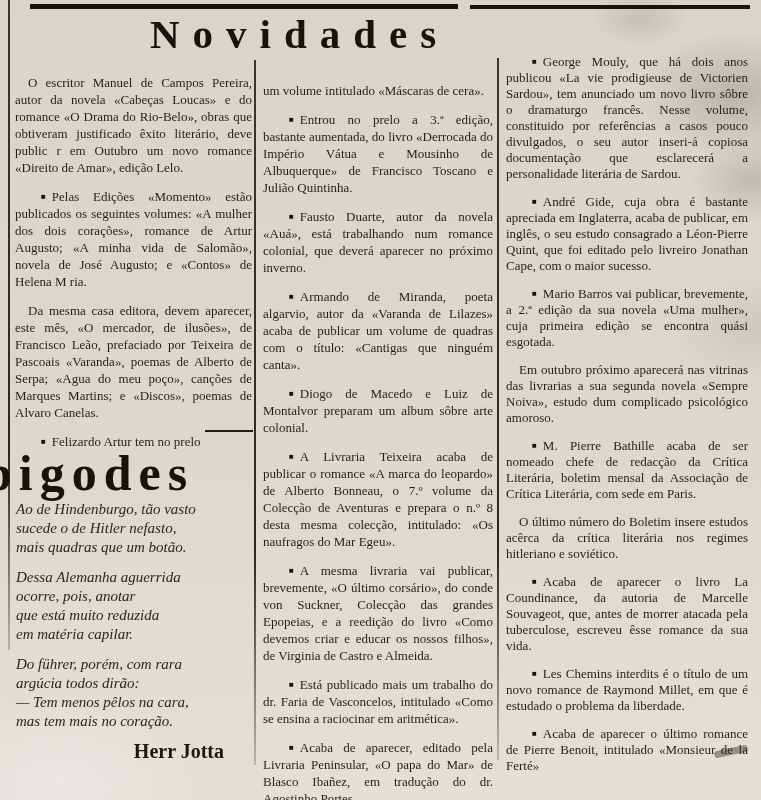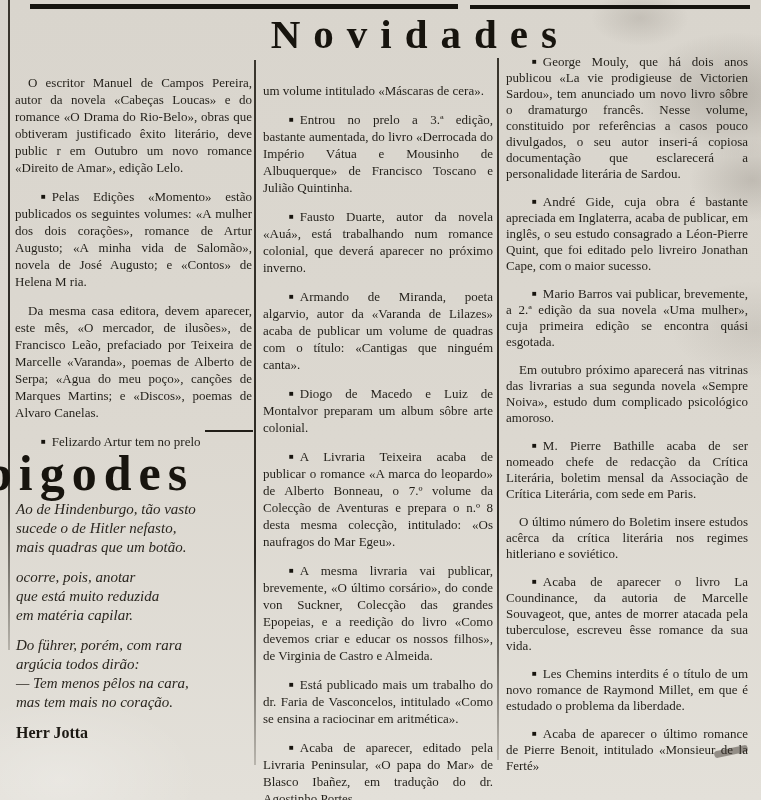--- a/index.html
+++ b/index.html
@@ -9,36 +9,36 @@
         background:
           radial-gradient(140px 90px at 735px 95px, rgba(70,62,52,.22), transparent 70%),
           radial-gradient(90px 60px at 752px 180px, rgba(70,62,52,.18), transparent 70%),
           radial-gradient(120px 70px at 755px 330px, rgba(70,62,52,.10), transparent 70%),
           radial-gradient(70px 40px at 640px 18px, rgba(70,62,52,.14), transparent 70%),
           radial-gradient(200px 120px at 60px 780px, rgba(255,255,255,.25), transparent 70%),
           linear-gradient(180deg,#d9d5cd 0%,#dcd8d0 55%,#e3e0d9 100%);
         color:#26231d;}
   .rule{position:absolute;background:#16140f;}
   .vline{position:absolute;background:linear-gradient(180deg,#3a362e 0%,#2b2822 70%,rgba(60,55,45,.25) 100%);width:2px;}
-  .title{position:absolute;left:150px;top:10px;width:420px;text-align:right;
+  .title{position:absolute;left:150px;top:10px;width:420px;text-align:left;
          font-size:41px;font-weight:bold;letter-spacing:13px;color:#17140e;
          font-family:"Liberation Serif","DejaVu Serif",serif;}
   .col{position:absolute;font-size:13px;line-height:17px;}
   .col1{left:15px;top:62px;width:237px;}
   .col2{left:263px;top:70px;width:230px;}
   .col3{left:506px;top:42px;width:242px;line-height:16px;}
   .para{margin:12px 0 5px;text-align:justify;text-indent:13px;color:#221f19;}
   .para.noindent{text-indent:0;}
   .sq{display:inline-block;font-size:8px;vertical-align:2px;margin-right:6px;color:#17140e;}
   .bigodes{position:absolute;left:-16px;top:444px;font-size:50px;font-weight:bold;
            letter-spacing:7px;color:#17140e;white-space:nowrap;}
   .poem{position:absolute;left:16px;top:500px;width:212px;
         font-style:italic;font-size:15px;line-height:19px;color:#2a261f;}
   .stanza{margin-bottom:11px;}
-  .signature{font-style:normal;font-weight:bold;font-size:16px;
+  .signature{text-align:right;font-style:normal;font-weight:bold;font-size:20px;
              padding-right:4px;color:#1c1913;}
   .endrule{position:absolute;left:205px;top:430px;width:48px;height:2px;background:#211e18;}
   .smudge{position:absolute;left:714px;top:748px;width:34px;height:7px;
           background:rgba(50,45,38,.45);transform:rotate(-12deg);border-radius:3px;}
 </style>
 </head>
 <body>
 
 <div class="page">
 
@@ -48,36 +48,37 @@
   <div class="rule" style="left:470px;top:5px;width:280px;height:4px;"></div>
 
   <div class="title">Novidades</div>
 
   <div class="vline" style="left:254px;top:60px;height:705px;width:1.6px;"></div>
   <div class="vline" style="left:497px;top:58px;height:702px;width:1.6px;"></div>
 
   <div class="col col1">
       <p class="para">O escritor Manuel de Campos Pereira, autor da novela «Cabeças Loucas» e do romance «O Drama do Rio-Belo», obras que obtiveram justificado êxito literário, deve public r em Outubro um novo romance «Direito de Amar», edição Lelo.</p>
       <p class="para"><span class="sq">■</span>Pelas Edições «Momento» estão publicados os seguintes volumes: «A mulher dos dois corações», romance de Artur Augusto; «A minha vida de Salomão», novela de José Augusto; e «Contos» de Helena M ria.</p>
-      <p class="para">Da mesma casa editora, devem aparecer, este mês, «O mercador, de ilusões», de Francisco Leão, prefaciado por Teixeira de Marcelle «Varanda», poemas de Alberto de Serpa; «Agua do meu poço», canções de Marques Martins; e «Discos», poemas de Alvaro Canelas.</p>
+      <p class="para">Da mesma casa editora, devem aparecer, este mês, «O mercador, de ilusões», de Francisco Leão, prefaciado por Teixeira de Pascoais «Varanda», poemas de Alberto de Serpa; «Agua do meu poço», canções de Marques Martins; e «Discos», poemas de Alvaro Canelas.</p>
       <p class="para"><span class="sq">■</span>Felizardo Artur tem no prelo</p>
     </div>
 
   <div class="endrule"></div>
 
   <div class="bigodes">bigodes</div>
 
   <div class="poem">
     <div>
         <div class="stanza">
           <div class="poem-line">Ao de Hindenburgo, tão vasto</div>
           <div class="poem-line">sucede o de Hitler nefasto,</div>
           <div class="poem-line">mais quadras que um botão.</div>
         </div>
         <div class="stanza">
+          <div class="poem-line">Dessa Alemanha aguerrida</div>
           <div class="poem-line">ocorre, pois, anotar</div>
           <div class="poem-line">que está muito reduzida</div>
           <div class="poem-line">em matéria capilar.</div>
         </div>
         <div class="stanza">
           <div class="poem-line">Do führer, porém, com rara</div>
           <div class="poem-line">argúcia todos dirão:</div>
           <div class="poem-line">— Tem menos pêlos na cara,</div>
           <div class="poem-line">mas tem mais no coração.</div>
         </div>

